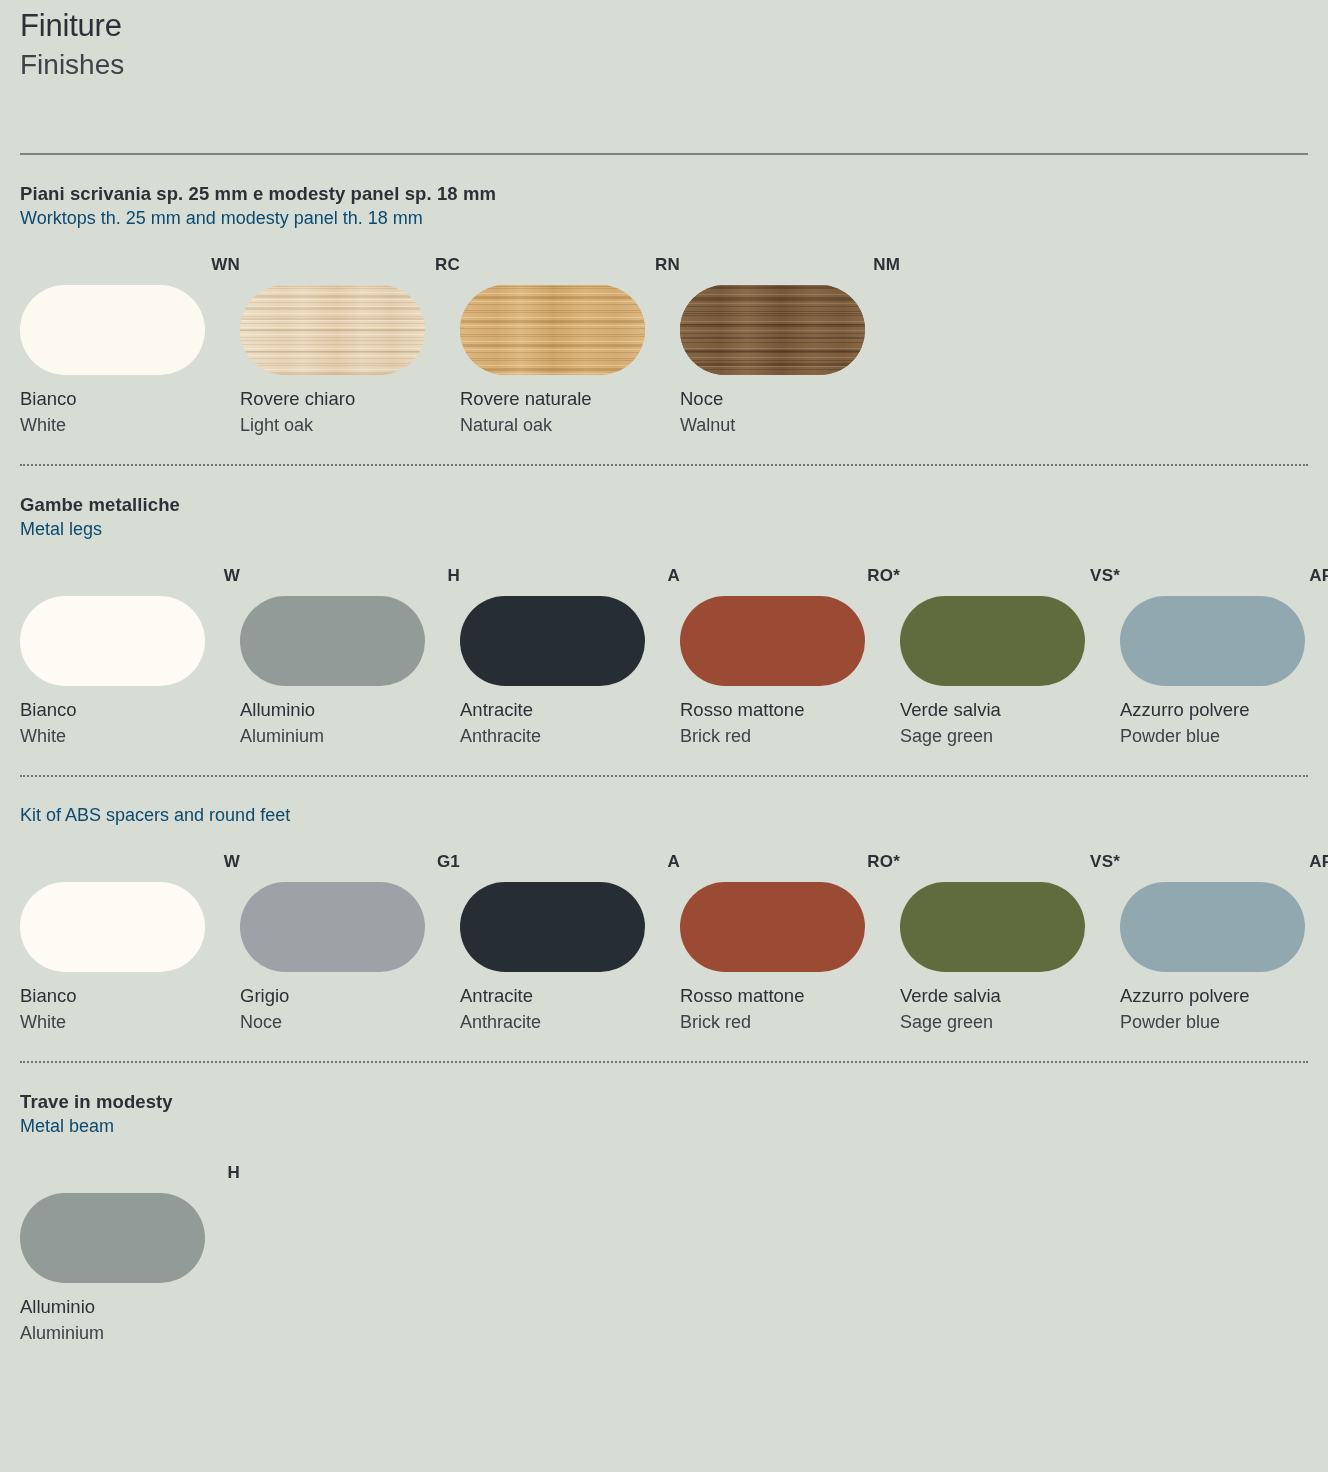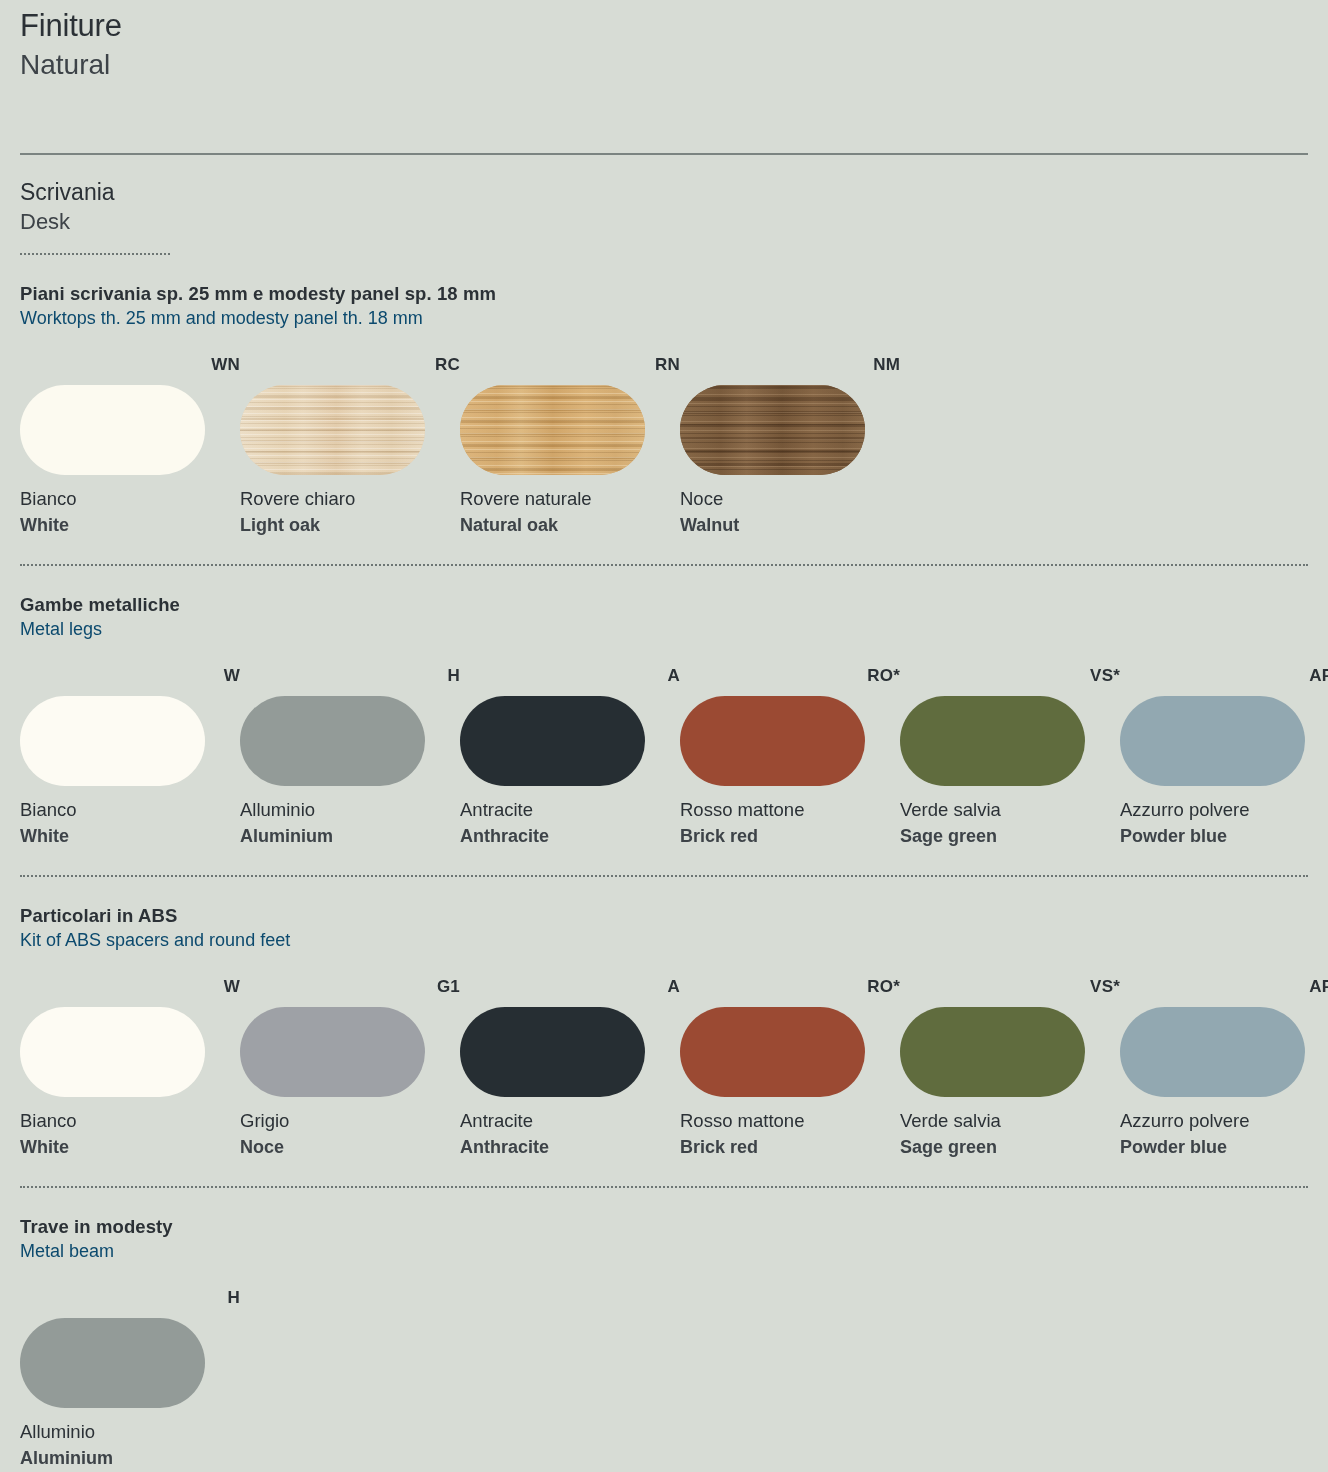--- a/index.html
+++ b/index.html
@@ -113,21 +113,21 @@
 
   .swatch-name-it {
     font-size: 18.5px;
     font-weight: 400;
     line-height: 26px;
     color: #2b3136;
     margin-top: 11px;
   }
   .swatch-name-en {
     font-size: 18px;
-    font-weight: 700;
+    font-weight: 400;
     line-height: 26px;
     color: #3d4348;
   }
 
   
   .grain {
     position: absolute;
     inset: 0;
   }
   .grain.light-oak {
@@ -173,32 +173,25 @@
         #7d5d3e 72%, #715336 88%, #7f6041 100%);
   }
 </style>
 </head>
 <body>
 
 <div class="page">
 
   <div class="doc-header">
     <div class="doc-title">Finiture</div>
-    <div class="doc-subtitle">Natural</div>
+    <div class="doc-subtitle">Finishes</div>
   </div>
 
   <div class="rule-solid"></div>
 
-  <div class="group-head">
-    <div class="group-title-it">Scrivania</div>
-    <div class="group-title-en">Desk</div>
-    <div class="group-rule-wrap">
-      <div class="rule-dotted-short"></div>
-    </div>
-  </div>
 
   <div id="sections-root">
       <div class="section">
         <div class="section-title-it">Piani scrivania sp. 25 mm e modesty panel sp. 18 mm</div>
         <div class="section-title-en">Worktops th. 25 mm and modesty panel th. 18 mm</div>
         <div class="swatch-row">
           <div class="swatch-cell">
             <div class="swatch-code">WN</div>
             <div class="swatch-chip" style="background: rgb(252, 250, 240);"></div>
             <div class="swatch-name-it">Bianco</div>
@@ -272,21 +265,20 @@
             <div class="swatch-chip" style="background: rgb(146, 168, 177);"></div>
             <div class="swatch-name-it">Azzurro polvere</div>
             <div class="swatch-name-en">Powder blue</div>
           </div>
         </div>
       </div>
       <div class="section-sep">
         <div class="rule-dotted-full"></div>
       </div>
       <div class="section">
-        <div class="section-title-it">Particolari in ABS</div>
         <div class="section-title-en">Kit of ABS spacers and round feet</div>
         <div class="swatch-row">
           <div class="swatch-cell">
             <div class="swatch-code">W</div>
             <div class="swatch-chip" style="background: rgb(253, 251, 243);"></div>
             <div class="swatch-name-it">Bianco</div>
             <div class="swatch-name-en">White</div>
           </div>
           <div class="swatch-cell">
             <div class="swatch-code">G1</div>

